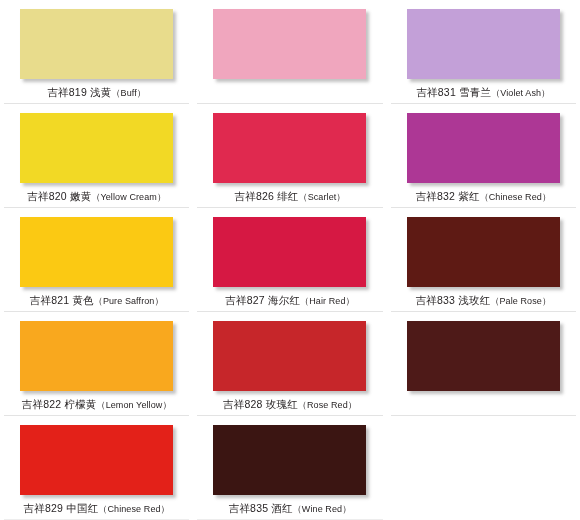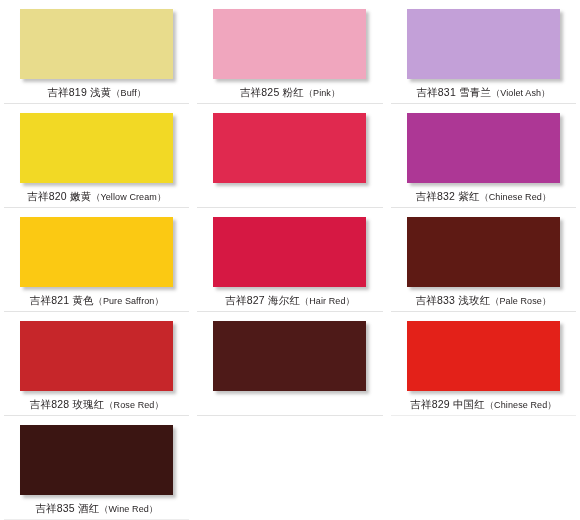--- a/index.html
+++ b/index.html
@@ -67,55 +67,60 @@
 <body style="background: rgb(255, 255, 255);">
 
 <div id="swatch-grid">
     <div class="swatch-cell">
       <div class="swatch-chip" style="background-color: rgb(232, 220, 140);"></div>
       <div class="swatch-label"><span class="cn">吉祥819 浅黄</span><span class="latin">（Buff）</span></div>
       <div class="row-rule"></div>
     </div>
     <div class="swatch-cell">
       <div class="swatch-chip" style="background-color: rgb(240, 166, 190);"></div>
-      <div class="swatch-label"><span class="cn">吉祥825 粉红</span><span class="latin">（Pink）</span></div>
       <div class="row-rule"></div>
     </div>
     <div class="swatch-cell">
       <div class="swatch-chip" style="background-color: rgb(195, 160, 216);"></div>
       <div class="swatch-label"><span class="cn">吉祥831 雪青兰</span><span class="latin">（Violet Ash）</span></div>
       <div class="row-rule"></div>
     </div>
     <div class="swatch-cell">
       <div class="swatch-chip" style="background-color: rgb(242, 217, 37);"></div>
       <div class="swatch-label"><span class="cn">吉祥820 嫩黄</span><span class="latin">（Yellow Cream）</span></div>
       <div class="row-rule"></div>
     </div>
     <div class="swatch-cell">
       <div class="swatch-chip" style="background-color: rgb(224, 41, 79);"></div>
+      <div class="swatch-label"><span class="cn">吉祥826 绯红</span><span class="latin">（Scarlet）</span></div>
       <div class="row-rule"></div>
     </div>
     <div class="swatch-cell">
       <div class="swatch-chip" style="background-color: rgb(173, 55, 149);"></div>
       <div class="swatch-label"><span class="cn">吉祥832 紫红</span><span class="latin">（Chinese Red）</span></div>
       <div class="row-rule"></div>
     </div>
     <div class="swatch-cell">
       <div class="swatch-chip" style="background-color: rgb(251, 201, 19);"></div>
       <div class="swatch-label"><span class="cn">吉祥821 黄色</span><span class="latin">（Pure Saffron）</span></div>
       <div class="row-rule"></div>
     </div>
     <div class="swatch-cell">
       <div class="swatch-chip" style="background-color: rgb(214, 24, 67);"></div>
       <div class="swatch-label"><span class="cn">吉祥827 海尔红</span><span class="latin">（Hair Red）</span></div>
       <div class="row-rule"></div>
     </div>
     <div class="swatch-cell">
       <div class="swatch-chip" style="background-color: rgb(94, 26, 20);"></div>
       <div class="swatch-label"><span class="cn">吉祥833 浅玫红</span><span class="latin">（Pale Rose）</span></div>
+      <div class="row-rule"></div>
+    </div>
+    <div class="swatch-cell">
+      <div class="swatch-chip" style="background-color: rgb(249, 168, 30);"></div>
+      <div class="swatch-label"><span class="cn">吉祥822 柠檬黄</span><span class="latin">（Lemon Yellow）</span></div>
       <div class="row-rule"></div>
     </div>
     <div class="swatch-cell">
       <div class="swatch-chip" style="background-color: rgb(198, 38, 42);"></div>
       <div class="swatch-label"><span class="cn">吉祥828 玫瑰红</span><span class="latin">（Rose Red）</span></div>
       <div class="row-rule"></div>
     </div>
     <div class="swatch-cell">
       <div class="swatch-chip" style="background-color: rgb(78, 26, 24);"></div>
       <div class="row-rule"></div>

